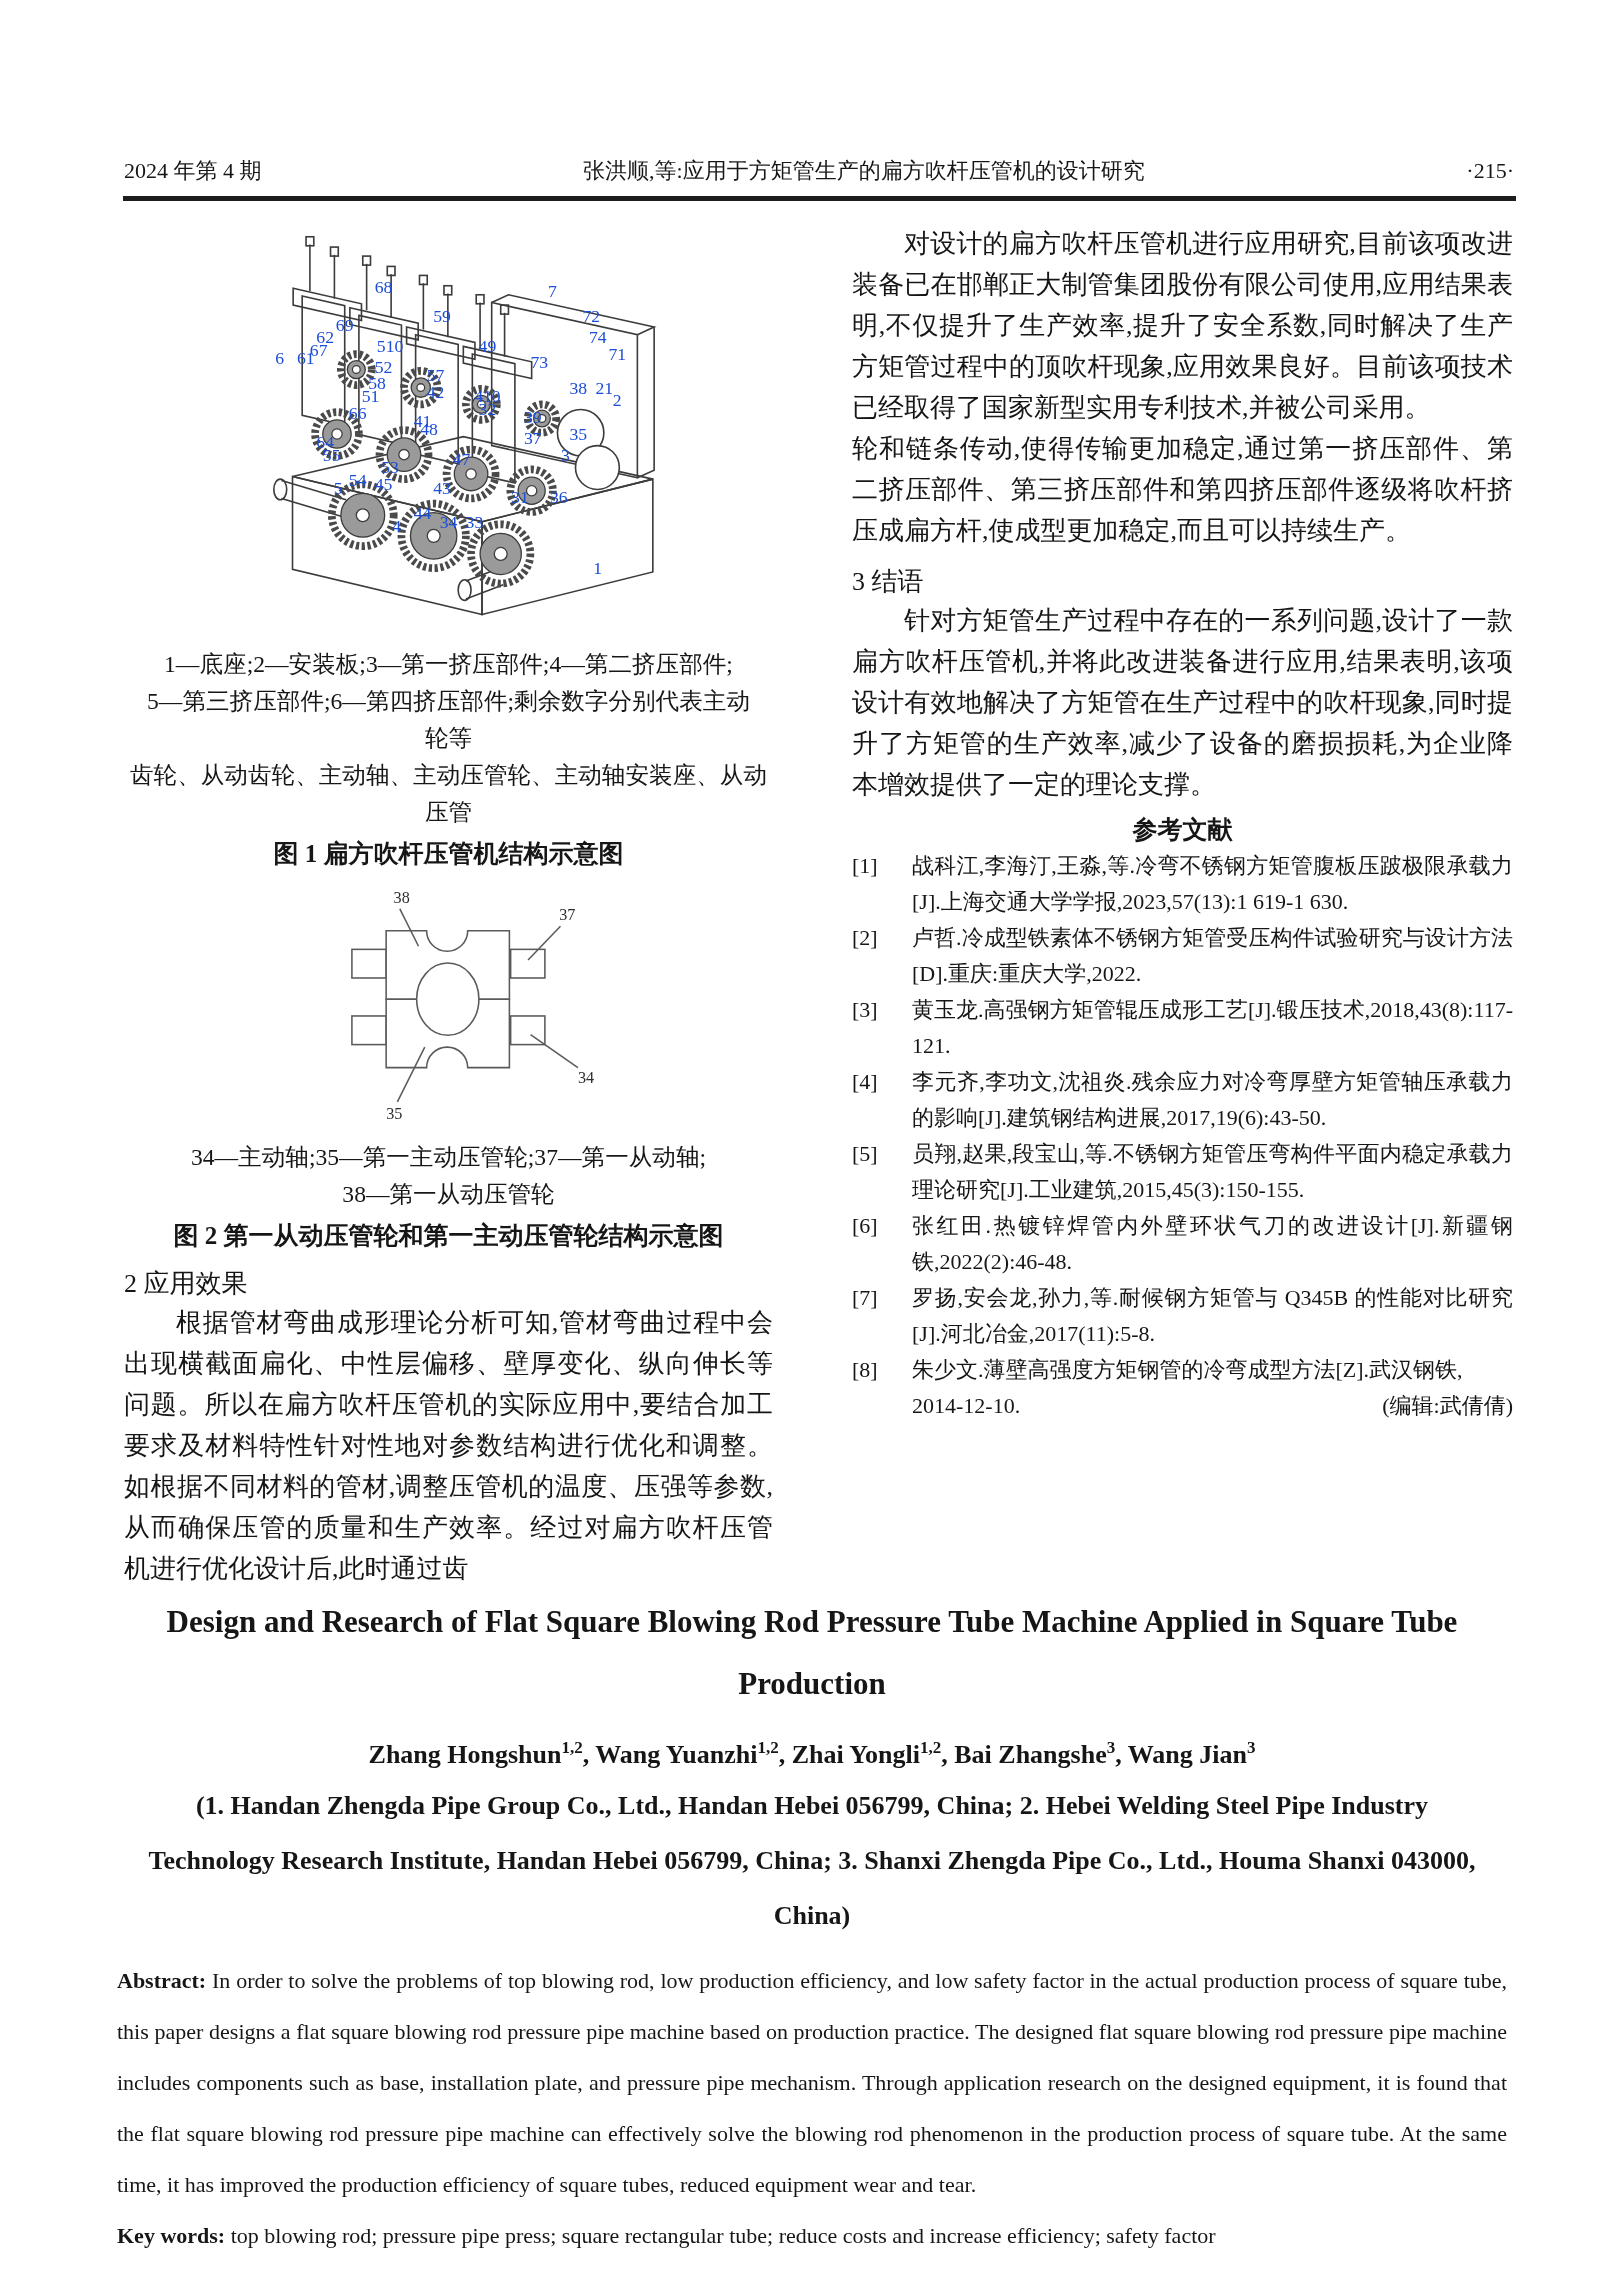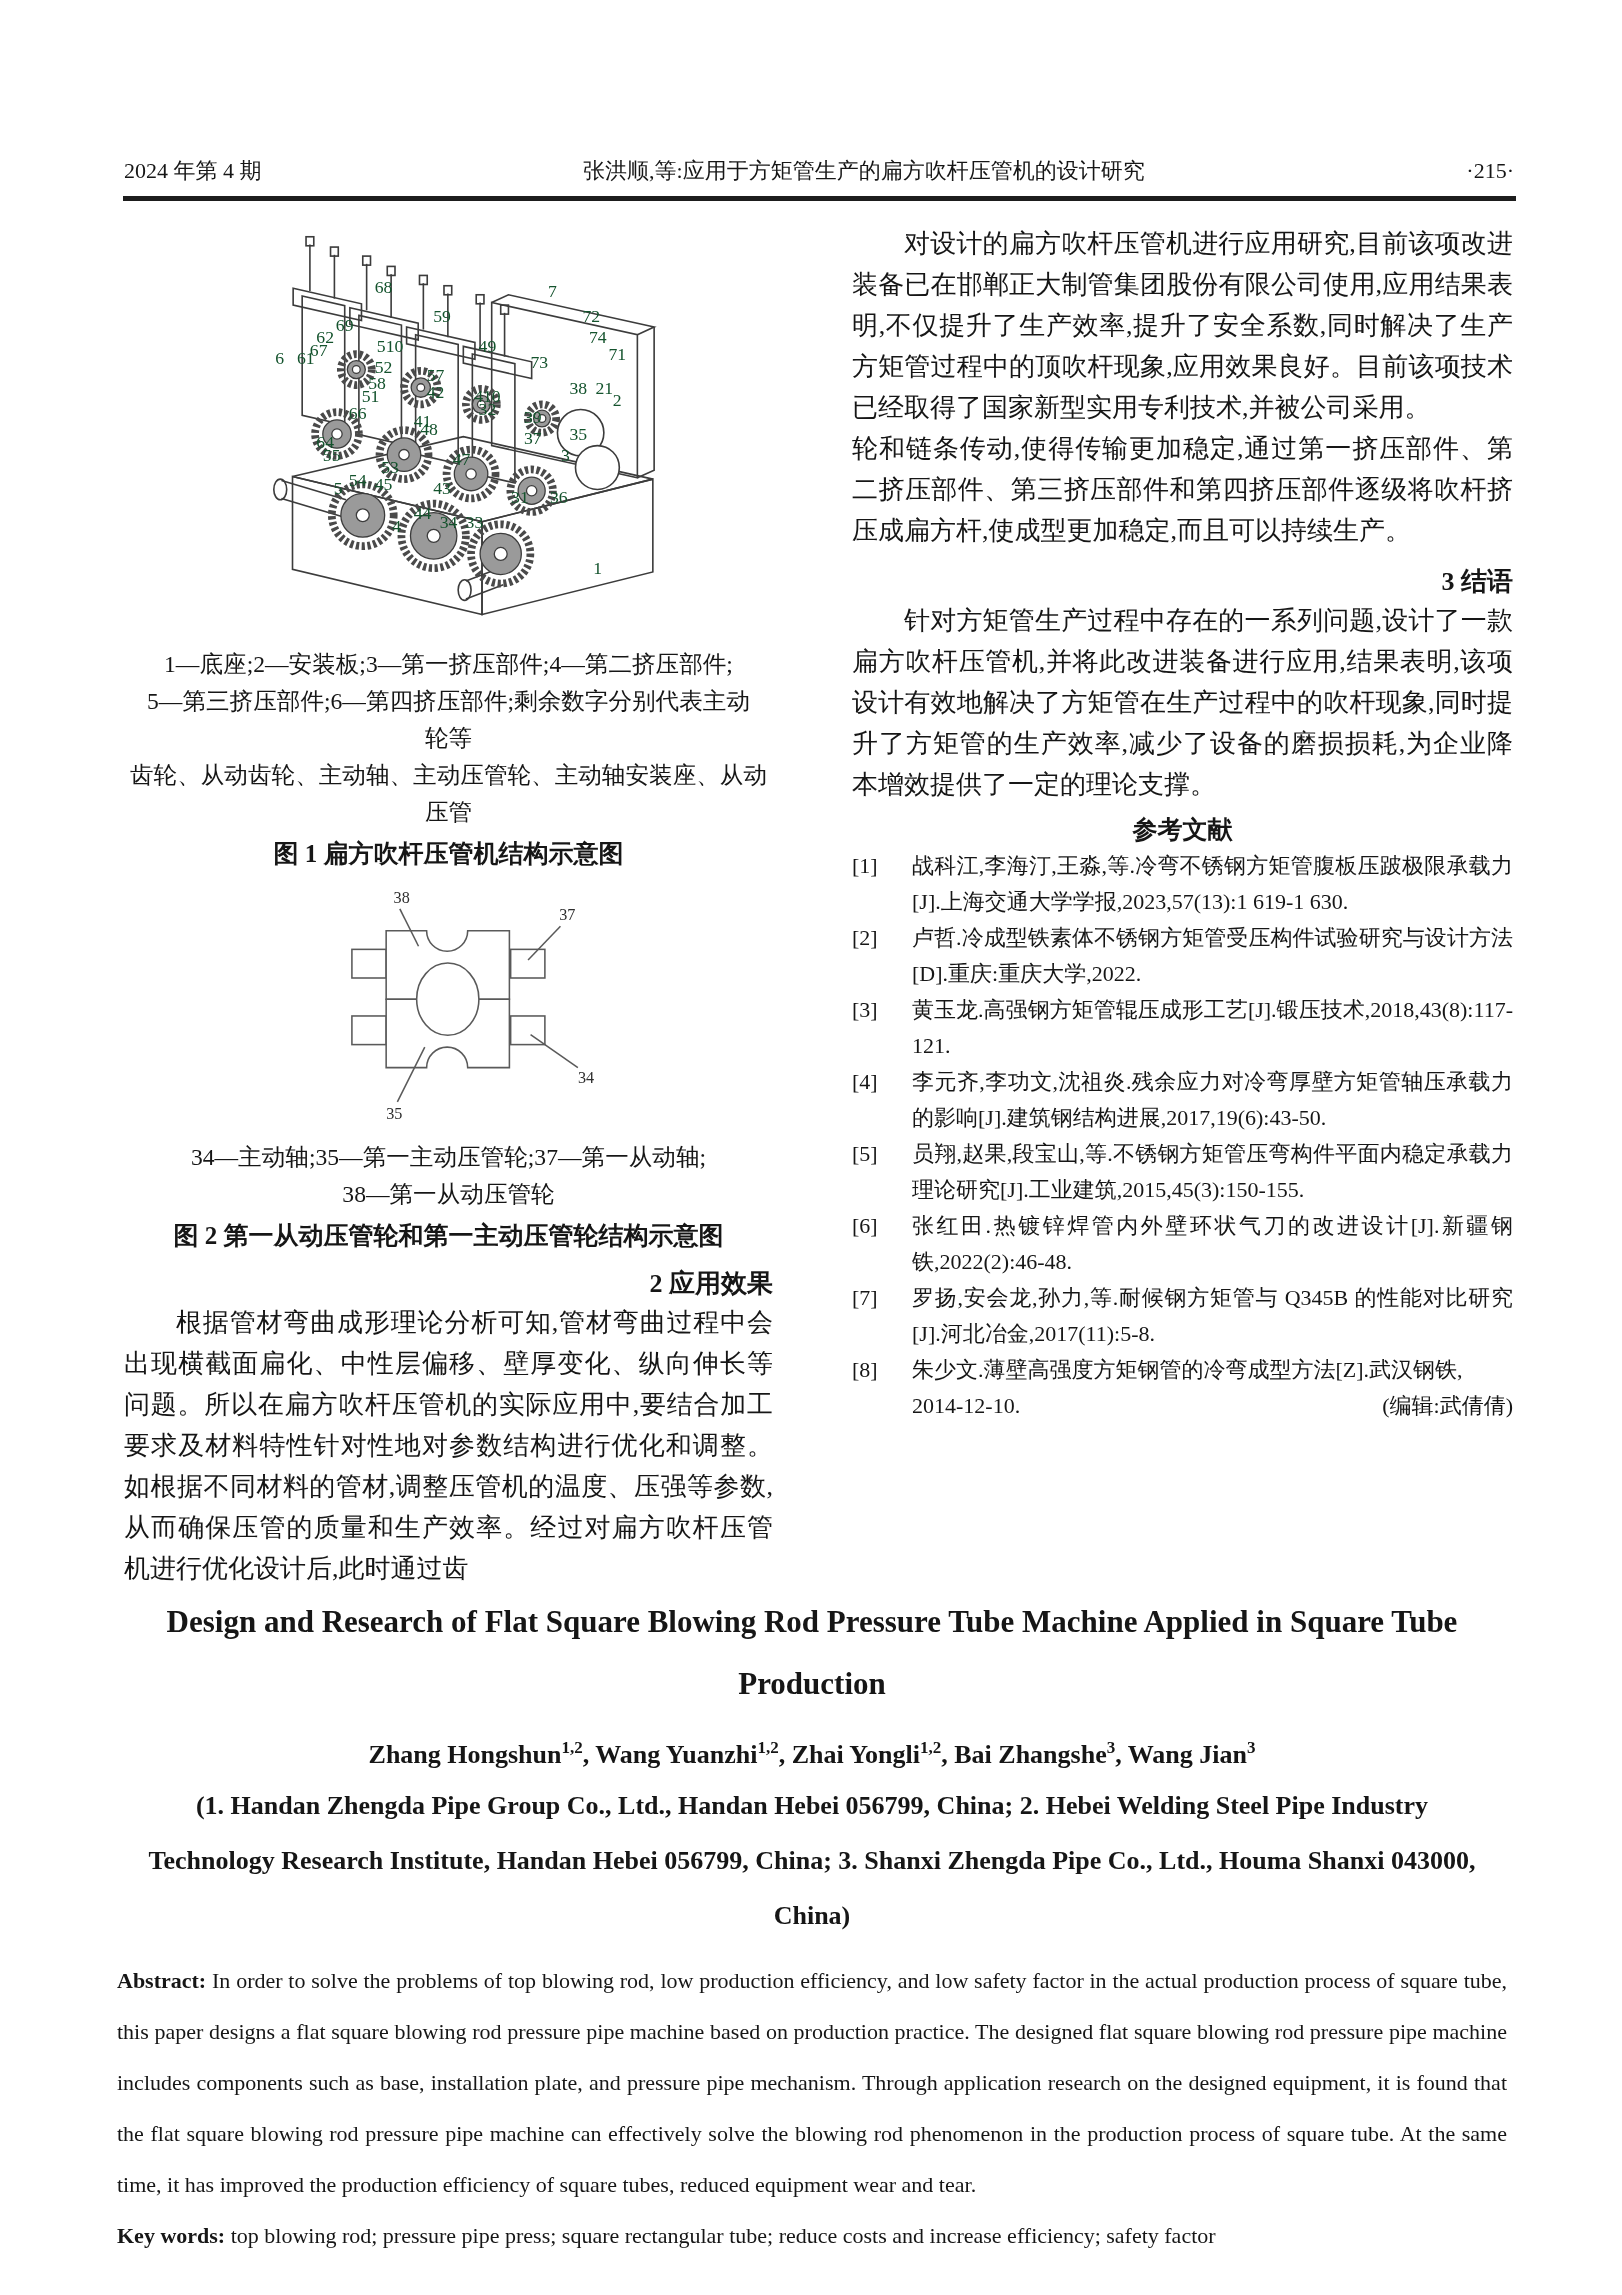--- a/index.html
+++ b/index.html
@@ -9,36 +9,36 @@
   .header{position:absolute;left:124px;top:156px;width:1390px;display:flex;
           justify-content:space-between;align-items:baseline;font-size:22px;}
   .header .h-center{flex:1;text-align:center;}
   .rule{position:absolute;left:123px;top:196px;width:1393px;height:4.6px;background:#1d1d1d;}
   
   .col-left{position:absolute;left:124px;top:220px;width:649px;}
   .col-right{position:absolute;left:852px;top:223px;width:661px;}
   
   .fig1-canvas{position:relative;width:100%;height:419px;}
   .fig1-canvas svg{position:absolute;left:0;top:0;width:100%;height:100%;}
-  .fig1-num{position:absolute;font-size:17.7px;color:#14532d;transform:translate(-50%,-50%);
+  .fig1-num{position:absolute;font-size:17.7px;color:#1d4ed8;transform:translate(-50%,-50%);
             font-family:"Liberation Serif",serif;}
   .gear-ring{fill:none;stroke:#4a4a4a;stroke-width:12;stroke-dasharray:5 4;}
   .gear-face{fill:#9a9a9a;stroke:#3c3c3c;stroke-width:2;}
   .gear-hub{fill:#ffffff;stroke:#3c3c3c;stroke-width:2;}
   .sketch{stroke:#3c3c3c;stroke-width:2.5;fill:none;}
   .sketch-fill{stroke:#3c3c3c;stroke-width:2.5;fill:#ffffff;}
   
   .caption{margin-top:6.5px;text-align:center;font-size:23.6px;line-height:37px;}
   .fig-title{margin-top:5.2px;text-align:center;font-weight:bold;font-size:25px;line-height:35px;}
   
   .fig2-wrap{margin-top:13px;height:249px;display:flex;justify-content:center;}
   .fig2-wrap svg{height:249px;}
   .f2t{font-size:26px;fill:#2e2e2e;font-family:"Liberation Serif",serif;}
   
-  .sec-heading{margin-top:11.8px;font-weight:bold;font-size:26px;line-height:37px;text-align:right;}
+  .sec-heading{margin-top:11.8px;font-weight:normal;font-size:26px;line-height:37px;}
   .para{font-size:26px;line-height:41px;text-align:justify;text-indent:2em;}
   .para.noindent{text-indent:0;}
   
   .ref-heading{margin-top:6.5px;text-align:center;font-weight:bold;font-size:25px;line-height:37px;}
   .ref-item{position:relative;padding-left:60px;font-size:22px;line-height:36px;text-align:justify;}
   .ref-label{position:absolute;left:0;top:0;}
   .ref-tail{display:flex;justify-content:space-between;font-size:22px;line-height:36px;
             padding-left:60px;}
   
   .english{position:absolute;left:117px;top:1591px;width:1390px;}

